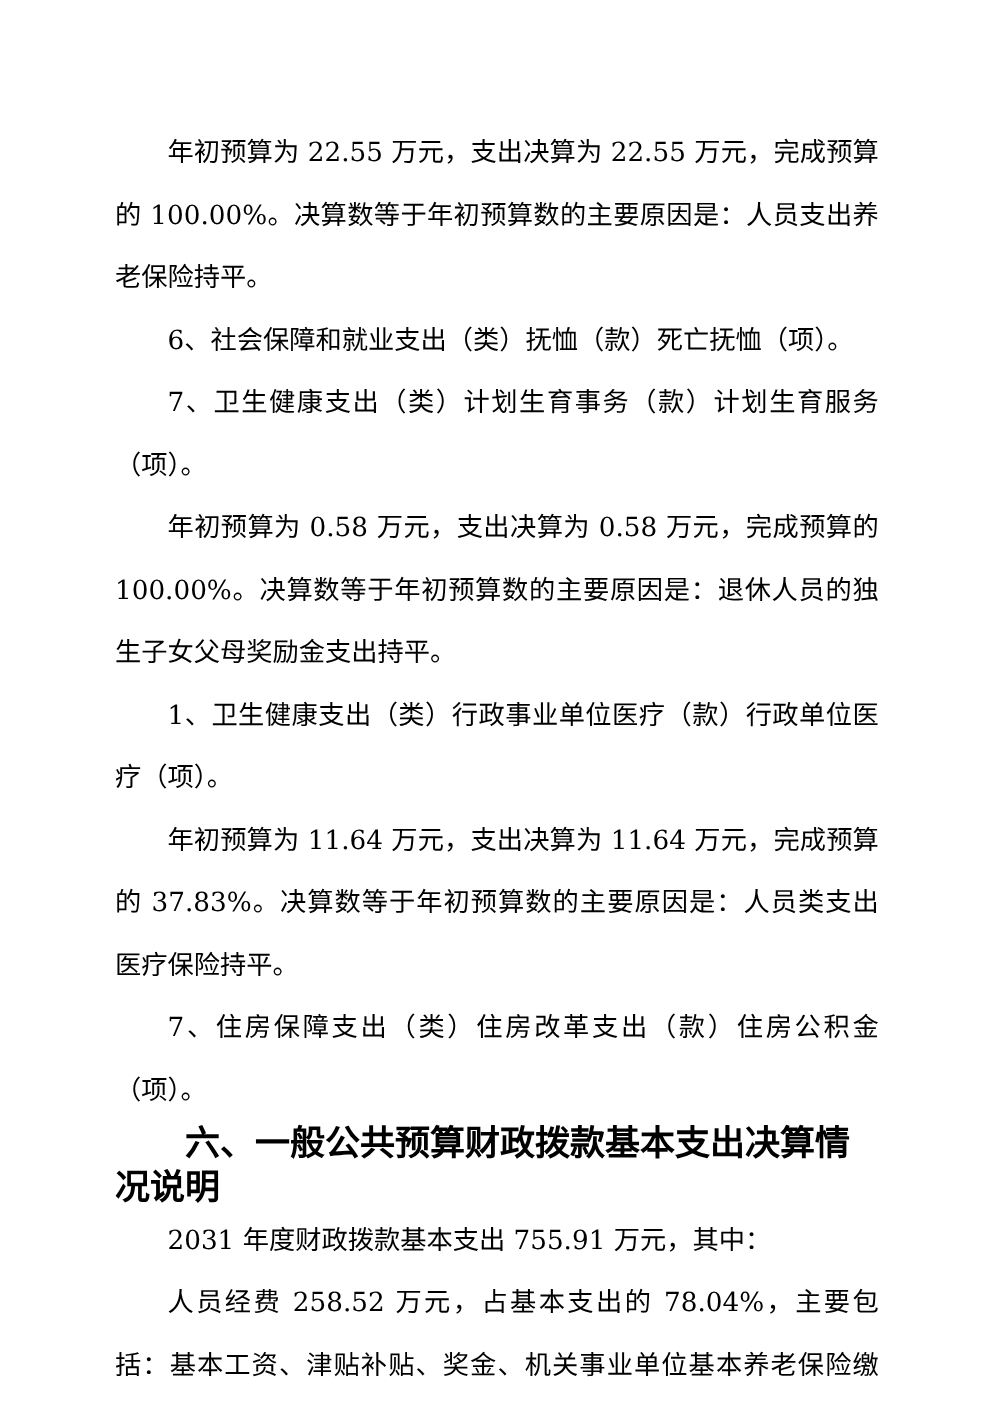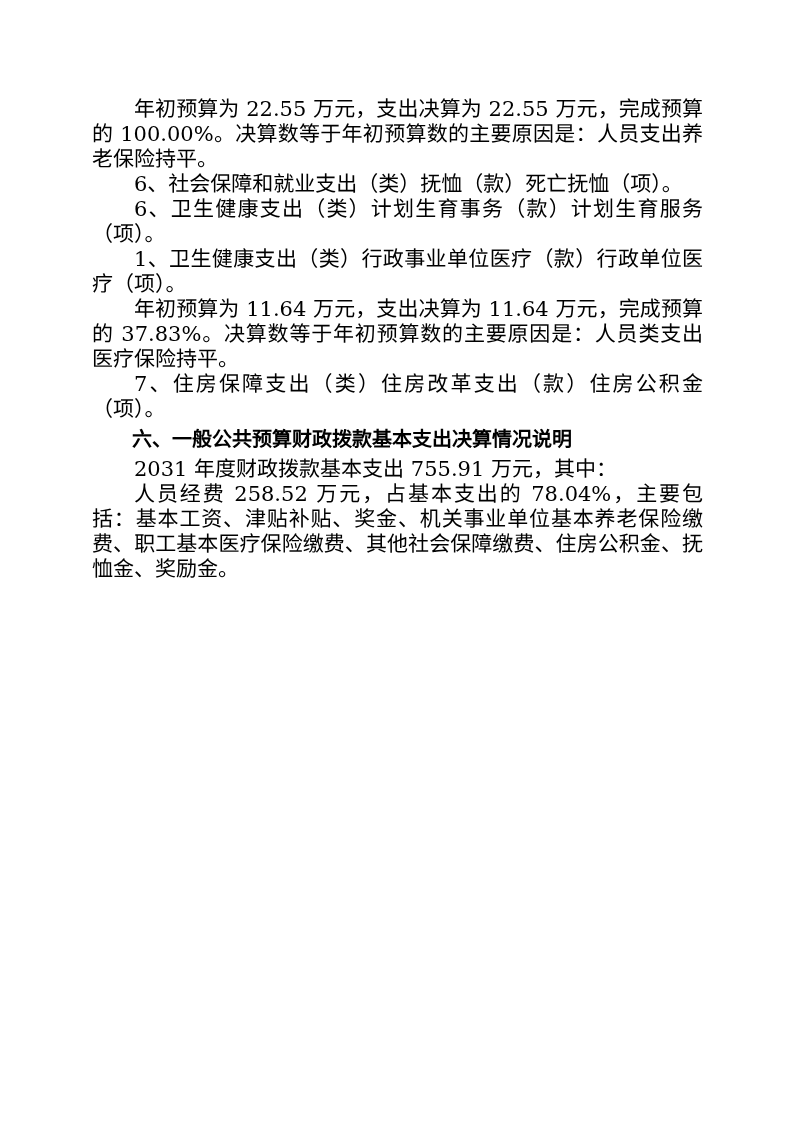--- a/index.html
+++ b/index.html
@@ -14,42 +14,43 @@
     background: #ffffff;
     box-sizing: border-box;
     padding: 97px 90px 60px 92px;
     overflow: hidden;
     color: #000000;
   }
   .para {
     margin: 0;
     font-family: "DejaVu Serif", "Liberation Serif", serif;
     font-size: 21px;
-    line-height: 25px;
+    line-height: 50px;
     text-align: justify;
     text-indent: 2em;
     color: #000000;
   }
   .heading {
     margin: 0;
     font-family: "DejaVu Sans", "Liberation Sans", sans-serif;
     font-weight: 700;
-    font-size: 20px;
+    font-size: 28px;
     line-height: 35px;
     text-align: left;
     text-indent: 2em;
     color: #000000;
   }
 </style>
 </head>
 <body>
 
 <div class="page">
   <p class="para">年初预算为 22.55 万元，支出决算为 22.55 万元，完成预算的 100.00%。决算数等于年初预算数的主要原因是：人员支出养老保险持平。</p>
   <p class="para">6、社会保障和就业支出（类）抚恤（款）死亡抚恤（项）。</p>
-  <p class="para">6、卫生健康支出（类）计划生育事务（款）计划生育服务（项）。</p>
+  <p class="para">7、卫生健康支出（类）计划生育事务（款）计划生育服务（项）。</p>
+  <p class="para">年初预算为 0.58 万元，支出决算为 0.58 万元，完成预算的 100.00%。决算数等于年初预算数的主要原因是：退休人员的独生子女父母奖励金支出持平。</p>
   <p class="para">1、卫生健康支出（类）行政事业单位医疗（款）行政单位医疗（项）。</p>
   <p class="para">年初预算为 11.64 万元，支出决算为 11.64 万元，完成预算的 37.83%。决算数等于年初预算数的主要原因是：人员类支出医疗保险持平。</p>
   <p class="para">7、住房保障支出（类）住房改革支出（款）住房公积金（项）。</p>
   <h2 class="heading">六、一般公共预算财政拨款基本支出决算情况说明</h2>
   <p class="para">2031 年度财政拨款基本支出 755.91 万元，其中：</p>
   <p class="para">人员经费 258.52 万元，占基本支出的 78.04%，主要包括：基本工资、津贴补贴、奖金、机关事业单位基本养老保险缴费、职工基本医疗保险缴费、其他社会保障缴费、住房公积金、抚恤金、奖励金。</p>
 </div>
 
 </body></html>

